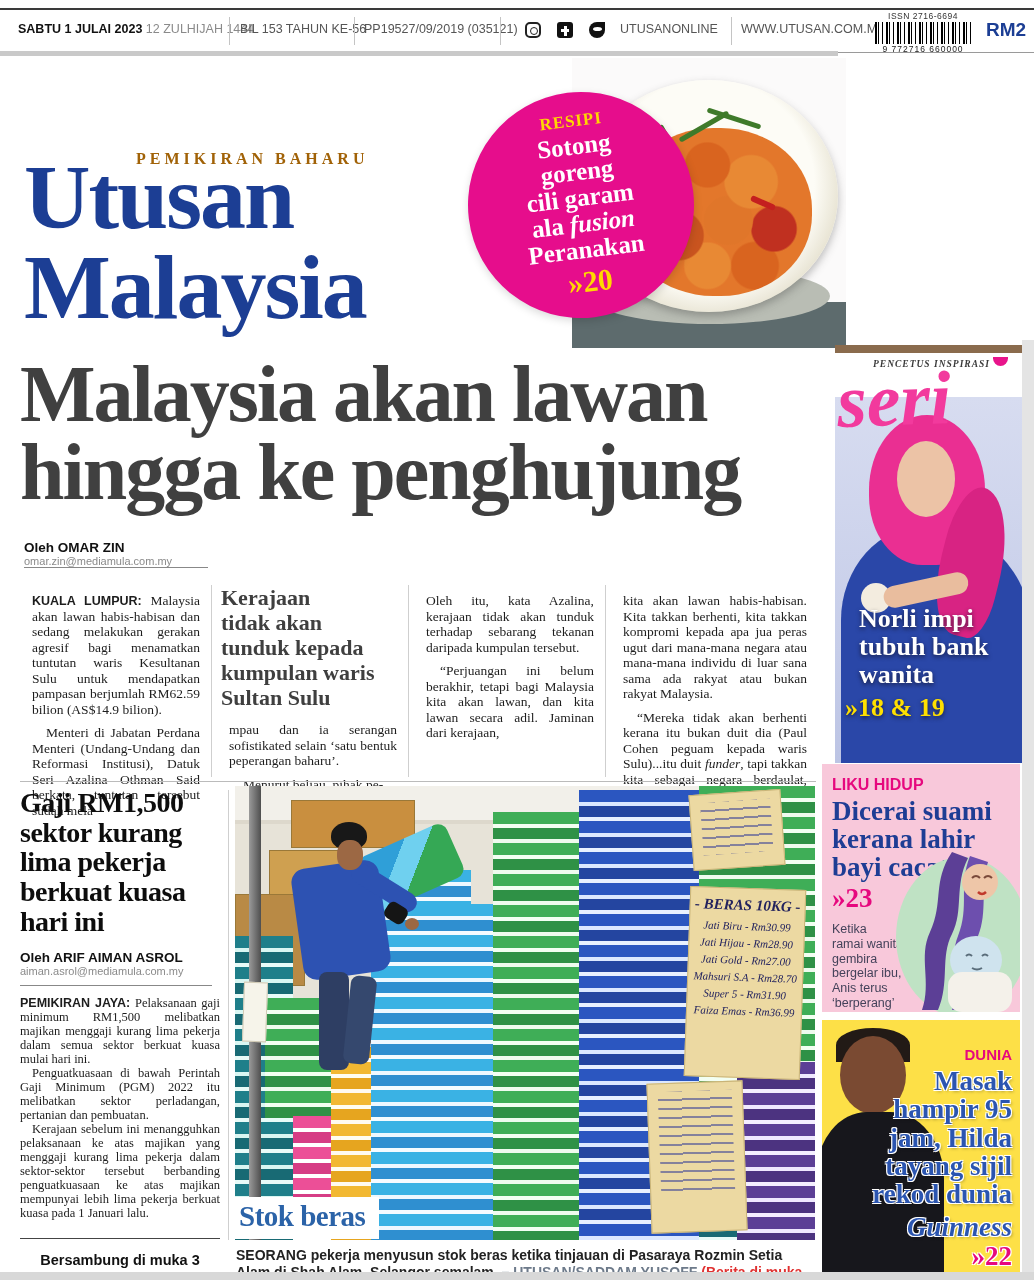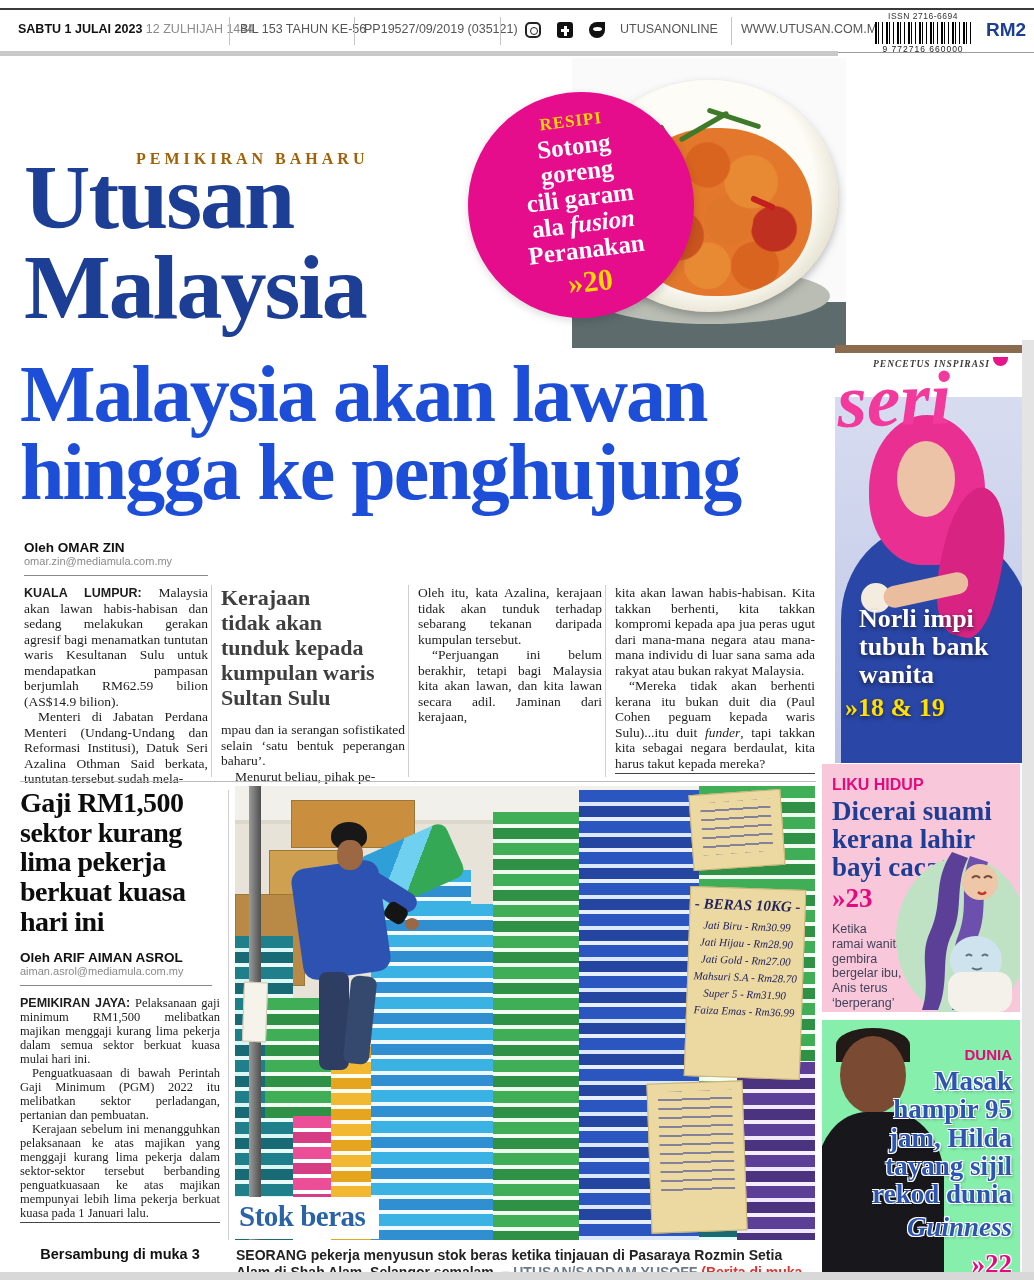--- a/index.html
+++ b/index.html
@@ -93,31 +93,31 @@
   .seri-hand{position:absolute;left:48px;top:182px;width:86px;height:22px;background:#e9bd9e;
              border-radius:12px;transform:rotate(-12deg);}
   .seri-cuff{position:absolute;left:26px;top:186px;width:30px;height:30px;background:#f3ecdf;border-radius:50%;}
   .seri-headline{position:absolute;left:24px;bottom:74px;font-size:26px;font-weight:bold;color:#fff;
                  line-height:1.08;text-shadow:0 2px 4px rgba(20,20,40,.75);z-index:4;}
   .seri-page{position:absolute;left:10px;bottom:40px;font-size:26px;font-weight:bold;color:#ffe000;
              text-shadow:0 2px 4px rgba(20,20,40,.75);z-index:4;}
 
   
   .headline{position:absolute;left:20px;top:356px;width:812px;font-size:80px;font-weight:bold;
-            color:#1d4ed8;line-height:.97;letter-spacing:-2px;}
+            color:#404040;line-height:.97;letter-spacing:-2px;}
   .byline-name{font-size:13.5px;font-weight:bold;color:#111;}
   .byline-mail{font-size:11px;color:#8a8a8a;}
-  .byline-block{position:absolute;left:24px;top:540px;width:184px;border-bottom:1px solid #888;padding-bottom:8px;}
+  .byline-block{position:absolute;left:24px;top:540px;width:184px;border-bottom:1px solid #888;}
   .bodycol{position:absolute;top:585px;width:184px;font-size:13.5px;line-height:1.15;text-align:justify;color:#1d1d1d;}
-  .bodycol p{margin:0;}
+  .bodycol p{margin:8px;}
   .bodycol p + p{text-indent:14px;}
   .lead{font-weight:bold;font-family:"Liberation Sans","DejaVu Sans",sans-serif;font-size:12.5px;}
   .subhead{font-size:22px;line-height:1.14;color:#3f3f3f;font-weight:bold;margin-bottom:12px;text-align:left;}
   .colrule{position:absolute;top:585px;width:1px;height:192px;background:#cfcfcf;}
-  .cont-rule{border-top:1.5px solid #444;margin-top:2px;padding-top:23px;text-align:center;}
+  .cont-rule{border-top:1.5px solid #444;margin-top:18px;padding-top:13px;text-align:center;}
   .cont-text{font-size:14.5px;font-weight:bold;color:#111;font-family:"Liberation Sans","DejaVu Sans",sans-serif;}
   .main-bottom-rule{position:absolute;left:20px;top:781px;width:796px;height:1px;background:#bbb;}
 
   
   .wage-headline{position:absolute;left:20px;top:788px;width:205px;font-size:28px;font-weight:bold;
                  color:#0d0d0d;line-height:1.06;letter-spacing:-.5px;}
   .wage-byline{position:absolute;left:20px;top:950px;width:192px;border-bottom:1px solid #888;padding-bottom:8px;}
   .wage-body{position:absolute;left:20px;top:996px;width:200px;font-size:12.5px;line-height:1.12;
              text-align:justify;color:#1d1d1d;}
   .wage-body p{margin:0;}
@@ -165,29 +165,29 @@
   
   .liku{position:absolute;left:822px;top:764px;width:198px;height:248px;background:#f8c8da;
         box-sizing:border-box;padding:12px 10px;overflow:hidden;}
   .liku-kicker{font-family:"Liberation Sans","DejaVu Sans",sans-serif;font-size:16px;font-weight:bold;color:#e6087e;}
   .liku-headline{font-size:27px;font-weight:bold;color:#1e3d94;line-height:1.04;margin-top:3px;}
   .liku-page{font-size:27px;font-weight:bold;color:#e6087e;margin-top:2px;}
   .liku-body{font-family:"Liberation Sans","DejaVu Sans",sans-serif;font-size:12.5px;color:#44425a;
              line-height:1.18;margin-top:8px;width:92px;}
   .liku-art{position:absolute;right:0;bottom:0;}
 
-  .dunia{position:absolute;left:822px;top:1020px;width:198px;height:252px;background:#86efac;overflow:hidden;}
+  .dunia{position:absolute;left:822px;top:1020px;width:198px;height:252px;background:#fde047;overflow:hidden;}
   .du-head{position:absolute;left:18px;top:16px;width:66px;height:78px;background:#7a4a32;border-radius:50%;}
   .du-hairtop{position:absolute;left:14px;top:8px;width:74px;height:34px;background:#221a16;border-radius:50% 50% 0 0;}
   .du-body{position:absolute;left:-6px;top:92px;width:128px;height:160px;background:#17171c;border-radius:40% 42% 0 0;}
   .du-text{position:absolute;right:8px;top:26px;text-align:right;}
   .du-kicker{font-family:"Liberation Sans","DejaVu Sans",sans-serif;font-size:15px;font-weight:bold;color:#e6087e;}
   .du-headline{font-size:27px;font-weight:bold;color:#2b55b0;line-height:1.05;margin-top:4px;
     text-shadow:-1px -1px 0 #fff,1px -1px 0 #fff,-1px 1px 0 #fff,1px 1px 0 #fff,2px 2px 3px rgba(0,0,0,.25);}
-  .du-page{font-size:27px;font-weight:bold;color:#e6087e;margin-top:8px;
+  .du-page{font-size:27px;font-weight:bold;color:#e6087e;margin-top:0;
     text-shadow:-1px -1px 0 #fff,1px -1px 0 #fff,-1px 1px 0 #fff,1px 1px 0 #fff;}
 
   .edge-right{position:absolute;left:1022px;top:340px;width:12px;height:940px;background:#e4e4e4;}
   .edge-bottom{position:absolute;left:0;top:1272px;width:1034px;height:8px;background:#d8d8d8;}
 </style>
 </head>
 <body>
 
 <div class="page">
 

